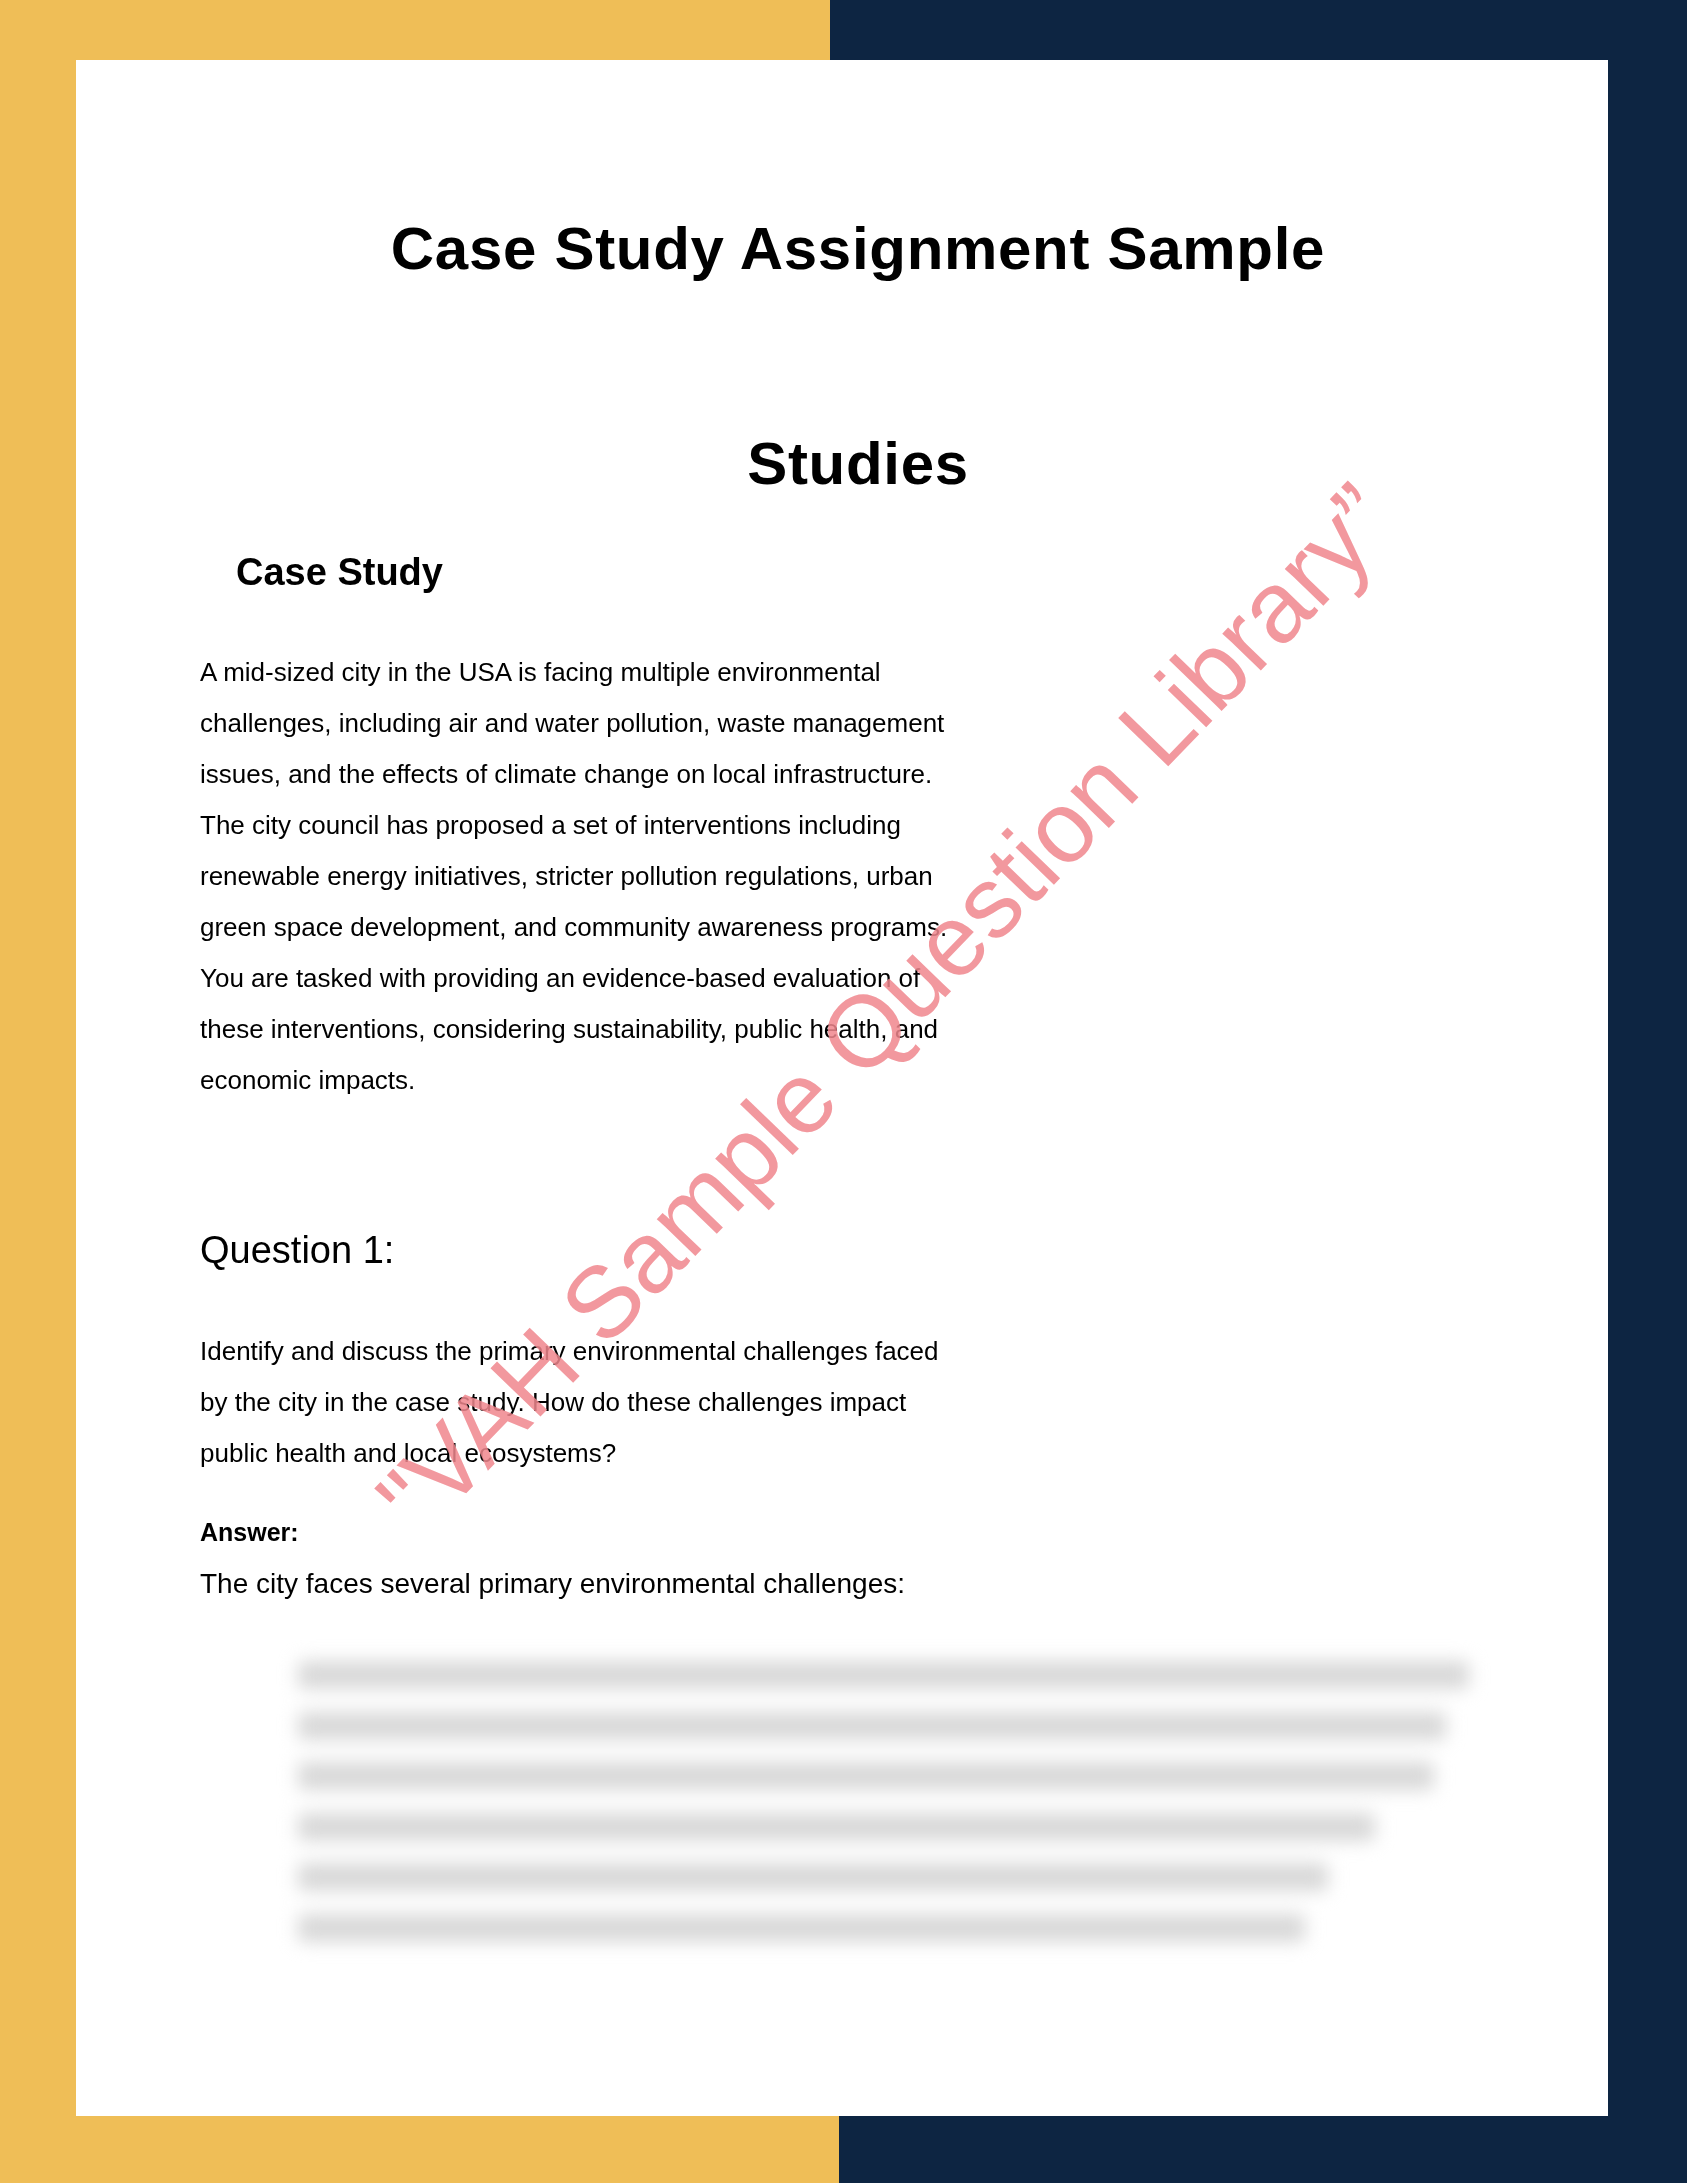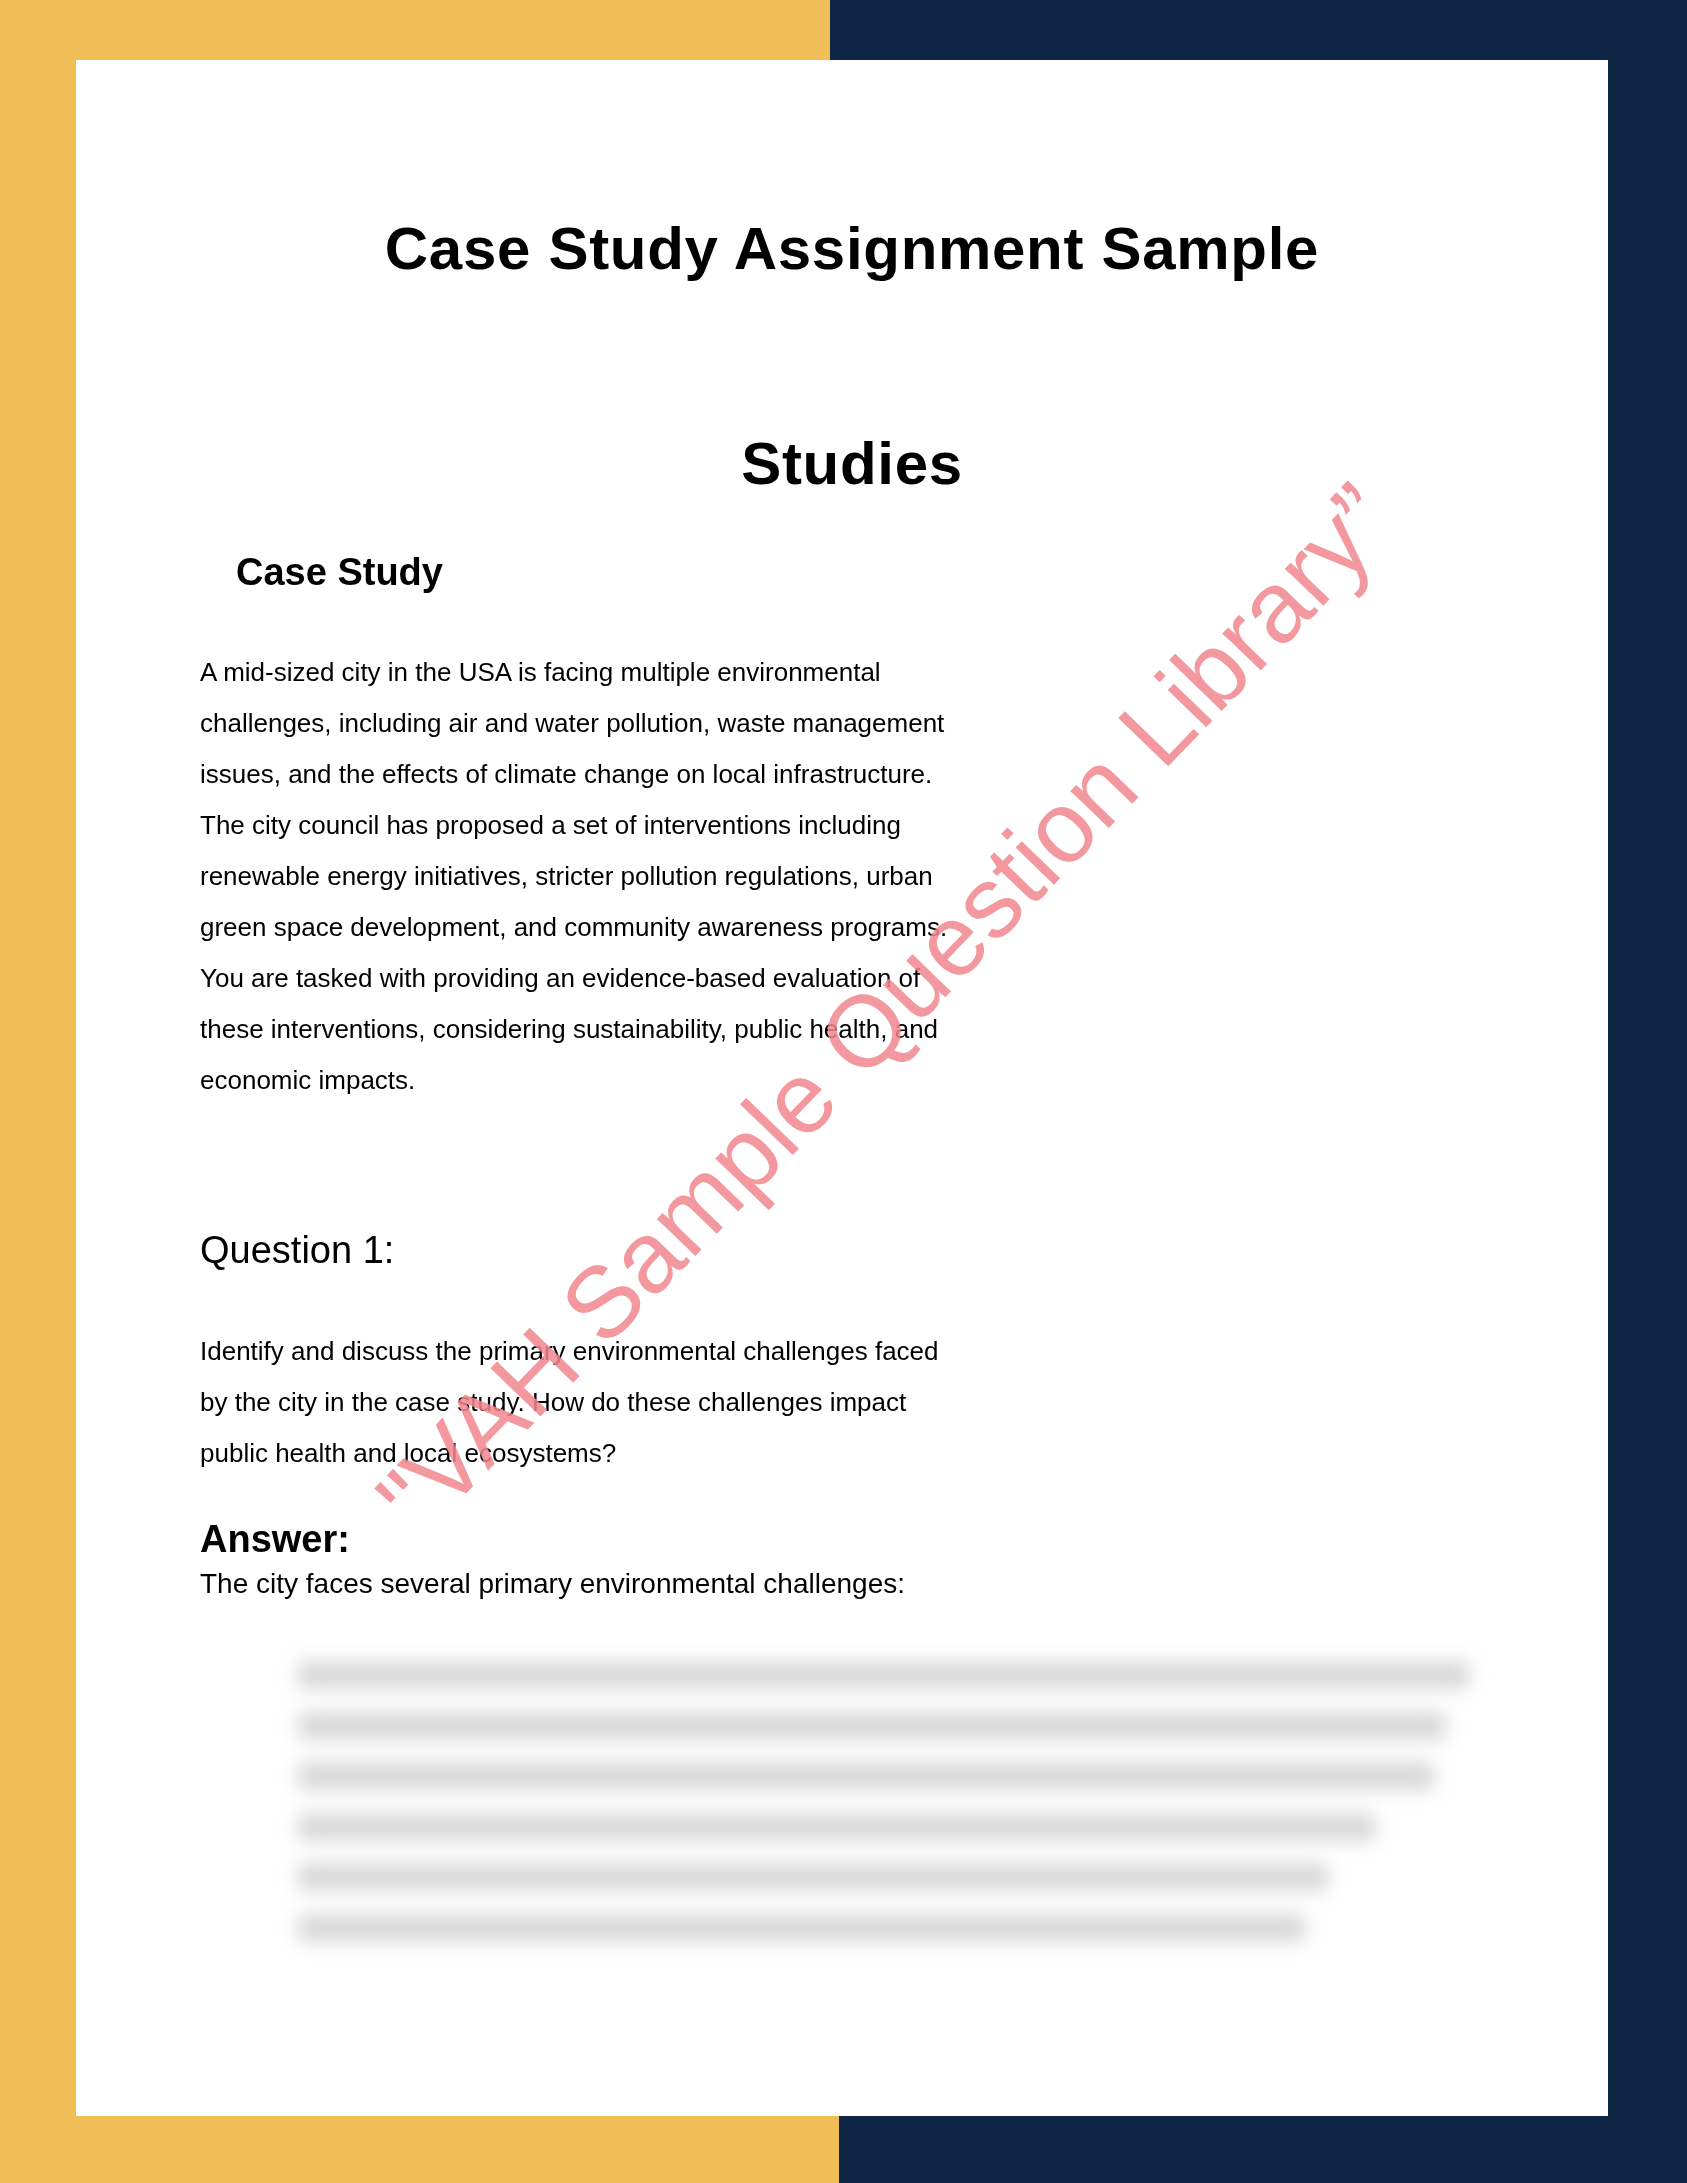--- a/index.html
+++ b/index.html
@@ -5,30 +5,30 @@
   html, body { margin:0; padding:0; }
   body { width:1687px; height:2183px; position:relative; overflow:hidden; background:#0D2542; font-family:"Liberation Sans", sans-serif; color:#000; }
   .band { position:absolute; }
   .band-top-yellow { left:0; top:0; width:830px; height:66px; background:#EFBE57; }
   .band-top-navy { left:830px; top:0; width:857px; height:66px; background:#0D2542; }
   .band-left-yellow { left:0; top:0; width:76px; height:2183px; background:#EFBE57; }
   .band-right-navy { left:1608px; top:0; width:79px; height:2183px; background:#0D2542; }
   .band-bottom-yellow { left:0; top:2115px; width:839px; height:68px; background:#EFBE57; }
   .band-bottom-navy { left:839px; top:2115px; width:848px; height:68px; background:#0D2542; }
   .page { position:absolute; left:76px; top:60px; width:1532px; height:2056px; background:#fff; }
-  .title { position:absolute; left:10px; width:100%; text-align:center; font-weight:bold; font-size:60px; line-height:1; letter-spacing:0.7px; }
+  .title { position:absolute; left:16px; width:100%; text-align:center; font-weight:bold; font-size:60px; line-height:1; letter-spacing:0.7px; }
   .title.l1 { top:159px; }
   .title.l2 { top:268px; }
   .title.l3 { top:374px; }
   .h2 { position:absolute; left:124px; top:493px; font-weight:bold; font-size:38px; line-height:1;margin-left:36px; }
   .para { position:absolute; left:124px; width:1356px; font-size:26px; line-height:51px; white-space:pre-line; }
   .para.case { top:587px; }
   .qlabel { position:absolute; left:124px; top:1171px; font-size:38px; line-height:1; }
   .para.q1 { top:1266px; }
-  .answer-label { position:absolute; left:124px; top:1460px; font-weight:bold; font-size:38px; line-height:1; }
+  .answer-label { position:absolute; left:124px; top:1460px; font-weight:bold; font-size:25px; line-height:1; }
   .answer-line { position:absolute; left:124px; top:1510px; font-size:28px; line-height:1; }
   .blurred { position:absolute; left:222px; top:1601px; width:1171px; height:291px; filter:blur(9.3px); }
   .blurred .bar { height:28px; margin:0 0 22.5px 0; background:#d8d8d8; border-radius:5.3px; }
   .watermark { position:absolute; left:810px; top:949px; transform:translate(-50%,-50%) rotate(-46deg); white-space:nowrap; font-size:101px; color:#F0878E; opacity:0.85; pointer-events:none; }
 </style>
 </head>
 <body>
 
 <div class="band band-top-yellow"></div>
 <div class="band band-top-navy"></div>

